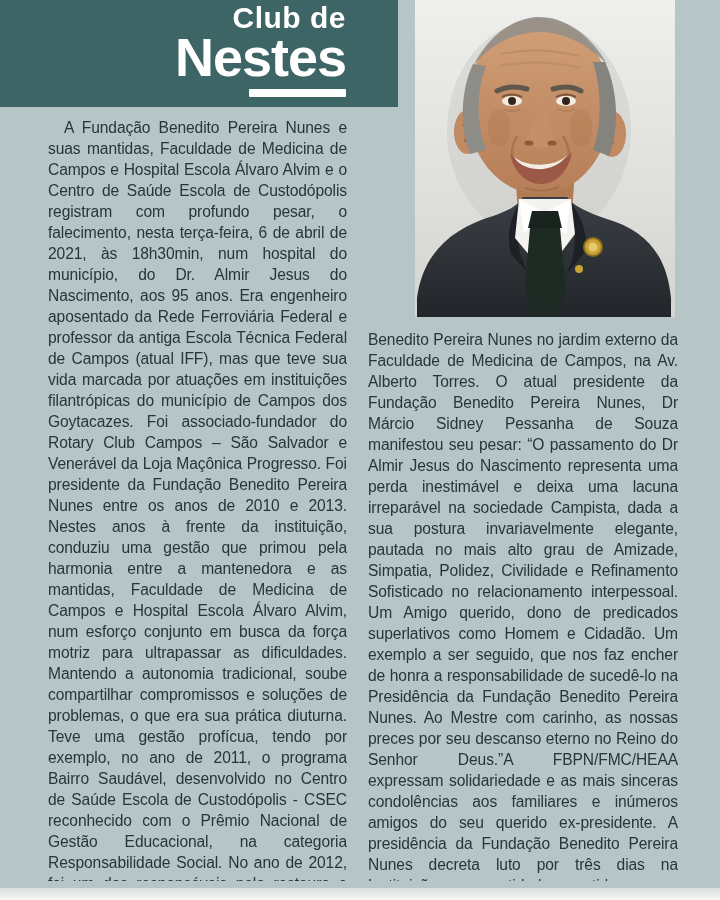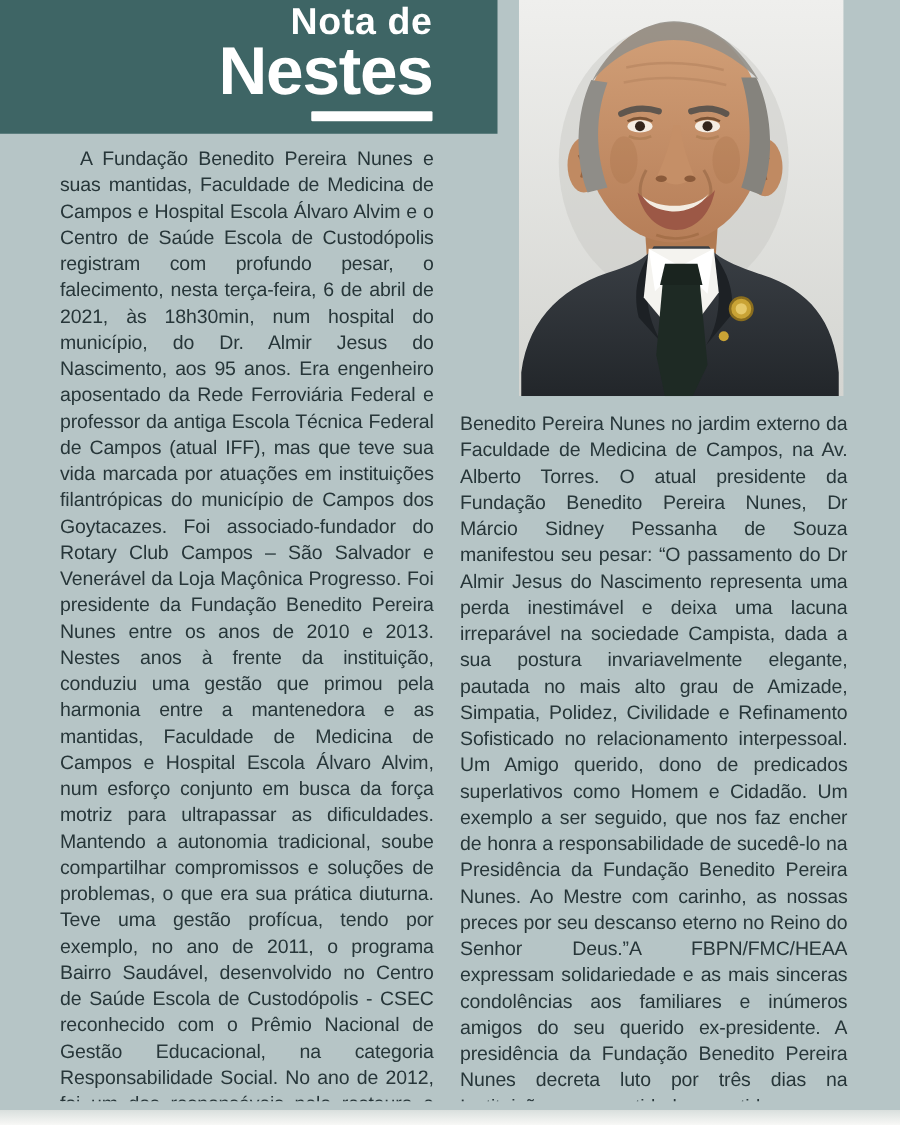--- a/index.html
+++ b/index.html
@@ -42,21 +42,21 @@
     position:absolute;left:0;bottom:0;width:720px;height:12px;
     background:linear-gradient(#d9dfdd,#f8f8f6);
   }
 </style>
 </head>
 <body>
 
 <div class="page">
 
   <header class="banner">
-    <div class="banner-line1">Nota de</div>
+    <div class="banner-line1">Club de</div>
     <div class="banner-line2">Nestes</div>
     <span class="banner-underline"></span>
   </header>
 
   <figure class="photo" aria-label="Retrato do Dr. Almir Jesus do Nascimento, homem idoso sorrindo, de terno escuro, camisa branca e gravata escura com broche dourado na lapela">
     <svg width="260" height="317" viewBox="0 0 260 317" xmlns="http://www.w3.org/2000/svg">
       <defs>
         <linearGradient id="bgGrad" x1="0" y1="0" x2="0" y2="1">
           <stop offset="0" stop-color="#efefed"></stop>
           <stop offset="1" stop-color="#d4d5d1"></stop>

